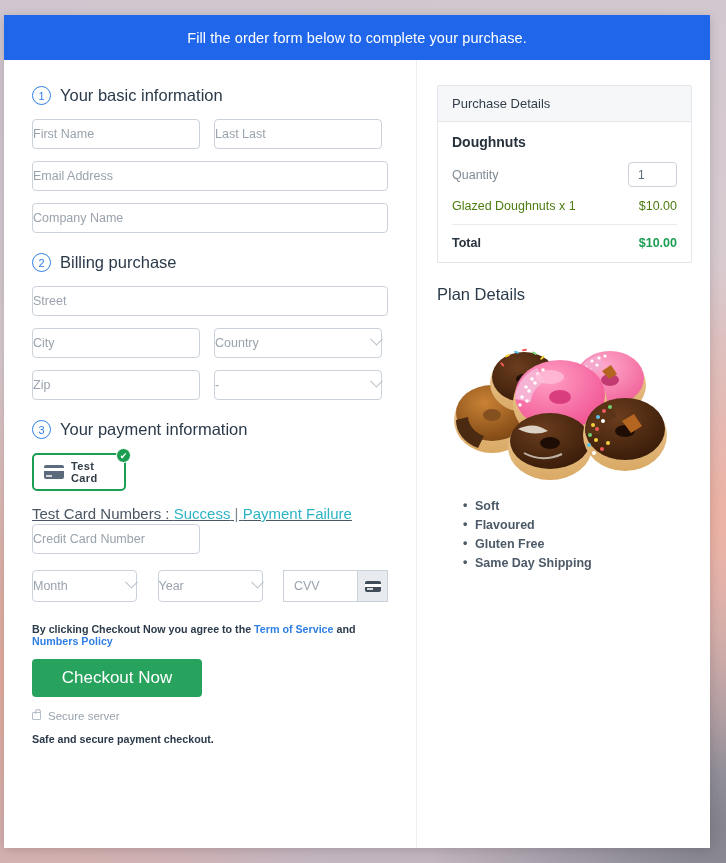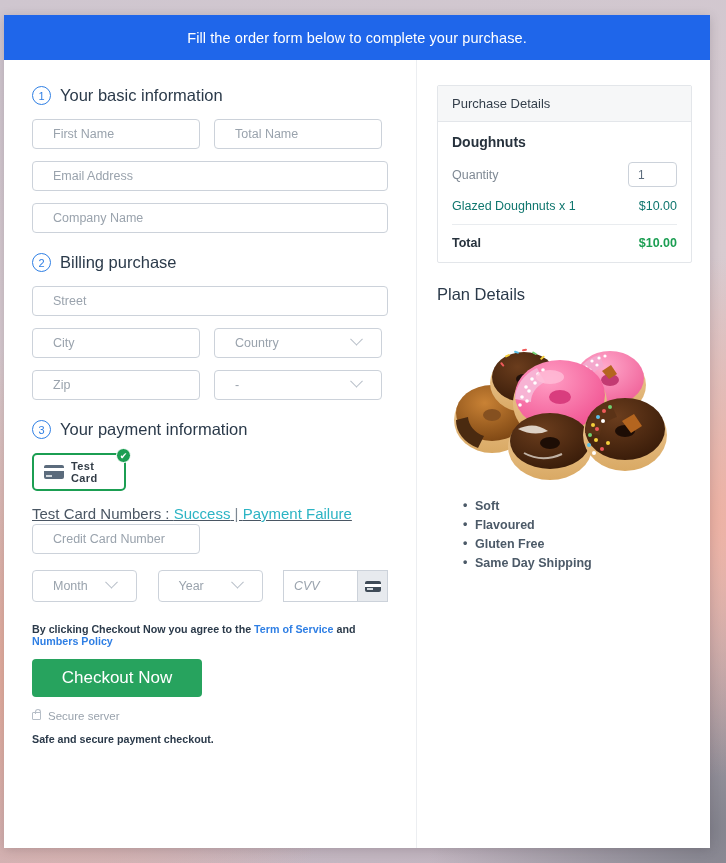--- a/index.html
+++ b/index.html
@@ -78,21 +78,21 @@
   .row { display: flex; gap: 14px; margin-bottom: 12px; }
   .fld {
     height: 30px;
     border: 1px solid #ccd2da;
     border-radius: 4px;
     background: #fff;
     color: #9aa3ad;
     font-size: 12.5px;
     display: flex;
     align-items: center;
-    padding: 0 20px;
+    padding: 0 0;
     width: 100%;
   }
   .fld.half { width: 168px; flex: 0 0 168px; }
   .fld.full { width: 357px; }
   .sel { justify-content: space-between; }
   .caret {
     width: 9px; height: 9px;
     border-right: 1.3px solid #b6bec7;
     border-bottom: 1.3px solid #b6bec7;
     transform: rotate(45deg) translate(-3px,-3px);
@@ -145,21 +145,21 @@
     margin-bottom: 2px;
     text-decoration: underline;
   }
   .testnums a { color: #2cb4c4; text-decoration: none; }
   .testnums .bar { color: #7d8893; }
 
   .triple { display: flex; gap: 14px; margin-top: 16px; justify-content: space-between; }
   .fld.third { width: 105px; flex: 0 0 105px; height: 32px; }
   .cvvwrap {
     display: flex; width: 105px; flex: 0 0 105px; height: 32px;
-    border: 1px solid #ccd2da; border-radius: 0; overflow: hidden; font-style: italic;
+    border: 1px solid #ccd2da; border-radius: 0; overflow: hidden;
   }
   .cvvwrap .inner {
     flex: 1; display: flex; align-items: center;
     padding-left: 10px; font-size: 12.5px; color: #9aa3ad;
   }
   .cvv-addon {
     width: 30px;
     background: #e7eaee;
     border-left: 1px solid #ccd2da;
     display: flex; align-items: center; justify-content: center;
@@ -235,21 +235,21 @@
   }
   .qty-label { font-size: 12.5px; color: #7f8994; }
   .qty-input {
     width: 49px; height: 25px;
     border: 1px solid #ccd2da; border-radius: 4px;
     font-size: 12px; color: #5b6b7c;
     display: flex; align-items: center; padding-left: 9px;
   }
   .line-row {
     display: flex; align-items: center; justify-content: space-between;
-    font-size: 12.5px; color: #0f766e;
+    font-size: 12.5px; color: #4d7c0f;
     padding-bottom: 11px;
     border-bottom: 1px solid #e9ecef;
   }
   .total-row {
     display: flex; align-items: center; justify-content: space-between;
     padding-top: 11px;
     font-size: 12.5px; font-weight: bold; color: #27323d;
   }
   .total-amt { color: #1b9e52; }
 
@@ -297,21 +297,21 @@
 
     <div class="left-col">
 
       <div class="sec-head">
         <span class="step-num">1</span>
         <span class="sec-title">Your basic information</span>
       </div>
 
       <div class="row">
         <div class="fld half">First Name</div>
-        <div class="fld half">Total Name</div>
+        <div class="fld half">Last Last</div>
       </div>
       <div class="row">
         <div class="fld full">Email Address</div>
       </div>
       <div class="row mb18">
         <div class="fld full">Company Name</div>
       </div>
 
       <div class="sec-head">
         <span class="step-num">2</span>

